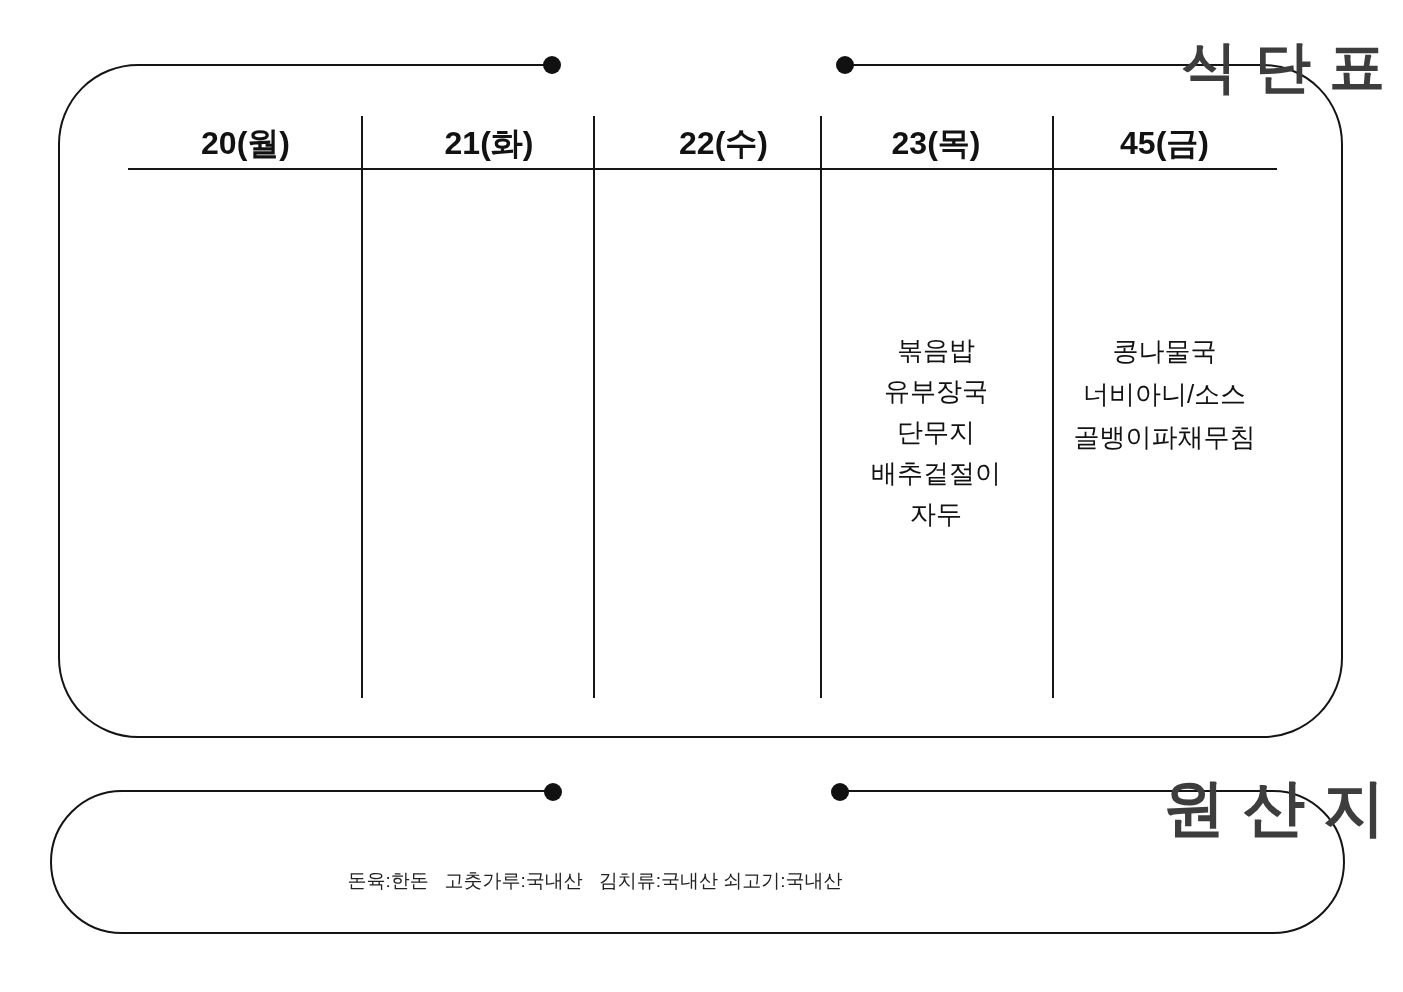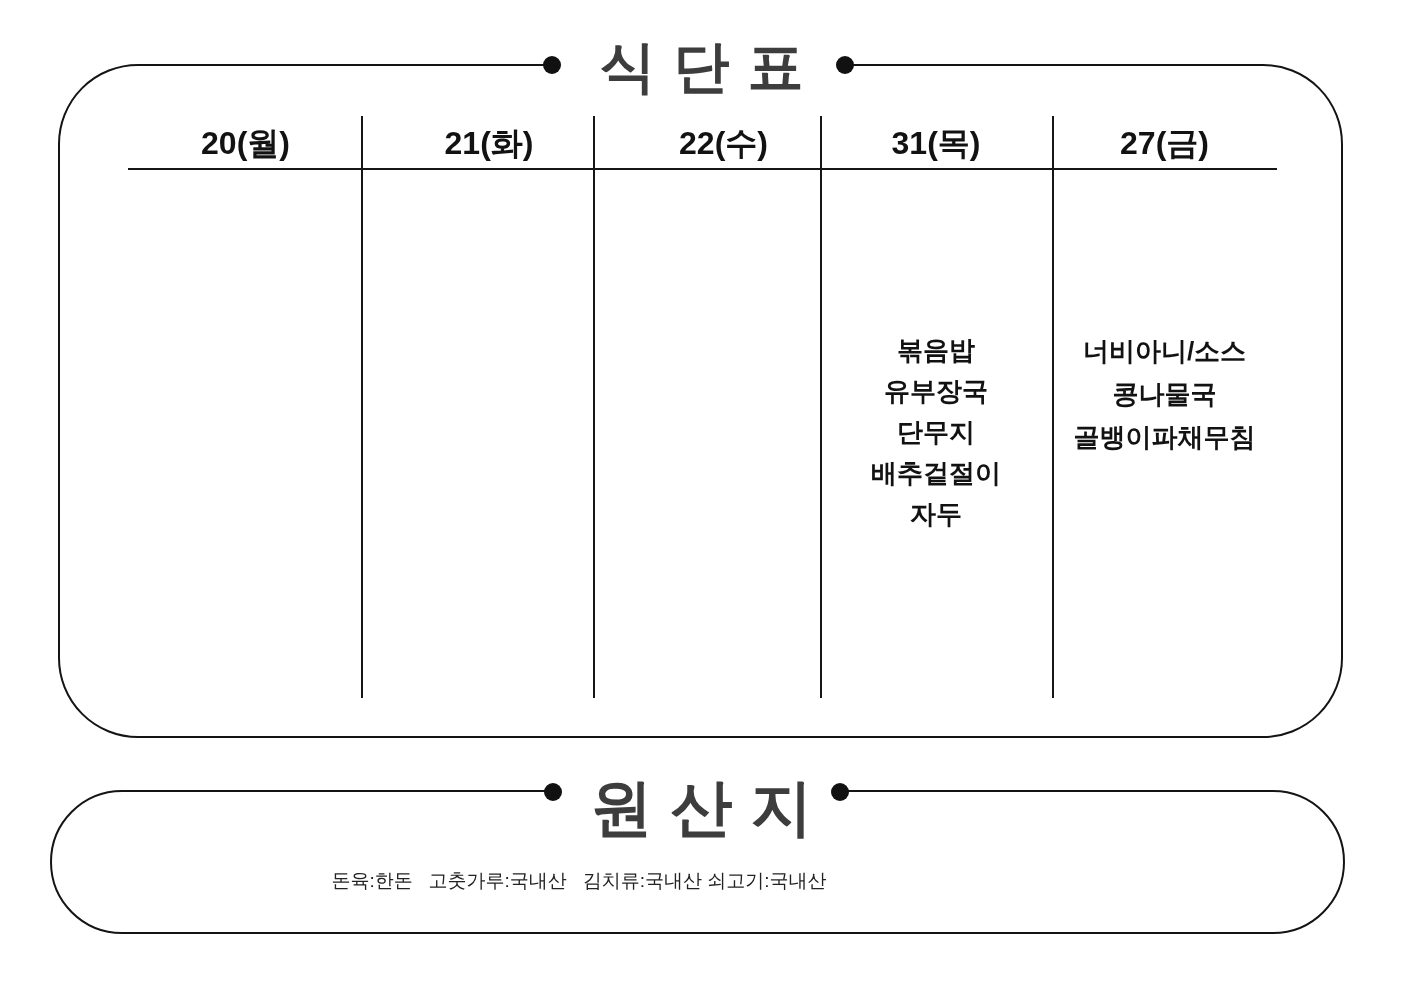--- a/index.html
+++ b/index.html
@@ -51,21 +51,21 @@
     background: #111111;
   }
   .dot.menu-left    { left: 543px; top: 56px; }
   .dot.menu-right   { left: 836px; top: 56px; }
   .dot.origin-left  { left: 544px; top: 783px; }
   .dot.origin-right { left: 831px; top: 783px; }
 
   .section-title {
     position: absolute;
     left: 0; width: 1403px;
-    text-align: center;
+    text-align: right;
     font-weight: 800;
     color: #3d3d3d;
     letter-spacing: 18px;
     text-indent: 18px; 
     white-space: nowrap;
   }
   .section-title.menu   { top: 30px;  font-size: 56px; }
   .section-title.origin { top: 766px; font-size: 62px; }
 
   
@@ -102,32 +102,32 @@
   .h1 { left: 361px;  width: 232px; margin-left: 12px; }
   .h2 { left: 593px;  width: 261px; }
   .h3 { left: 820px;  width: 232px; }
   .h4 { left: 1052px; width: 225px; }
 
   .menu-items {
     position: absolute;
     top: 330px;
     text-align: center;
     font-size: 26px;
-    font-weight: 700;
+    font-weight: 400;
     color: #121212;
   }
   .items-thu { left: 820px;  width: 232px; }
   .items-fri { left: 1052px; width: 225px; }
   .menu-item { height: 41px; line-height: 41px; white-space: nowrap; }
   .items-fri .menu-item { height: 43px; line-height: 43px; }
 
   
   .origin-text {
     position: absolute;
-    left: 0; top: 868px;
+    left: 16px; top: 868px;
     width: 1158px;
     text-align: center;
     font-size: 19px;
     font-weight: 500;
     color: #222222;
     white-space: pre;
   }
 </style>
 </head>
 <body>
@@ -142,34 +142,34 @@
 
   <div class="v-line v1"></div>
   <div class="v-line v2"></div>
   <div class="v-line v3"></div>
   <div class="v-line v4"></div>
   <div class="header-underline"></div>
 
   <div class="day-header h0">20(월)</div>
   <div class="day-header h1">21(화)</div>
   <div class="day-header h2">22(수)</div>
-  <div class="day-header h3">31(목)</div>
-  <div class="day-header h4">27(금)</div>
+  <div class="day-header h3">23(목)</div>
+  <div class="day-header h4">45(금)</div>
 
   <div class="menu-items items-thu">
     <div class="menu-item">볶음밥</div>
     <div class="menu-item">유부장국</div>
     <div class="menu-item">단무지</div>
     <div class="menu-item">배추겉절이</div>
     <div class="menu-item">자두</div>
   </div>
 
   <div class="menu-items items-fri">
+    <div class="menu-item">콩나물국</div>
     <div class="menu-item">너비아니/소스</div>
-    <div class="menu-item">콩나물국</div>
     <div class="menu-item">골뱅이파채무침</div>
   </div>
 
   <div class="board origin"></div>
   <div class="title-gap gap-origin"></div>
   <div class="dot origin-left"></div>
   <div class="dot origin-right"></div>
   <div class="section-title origin">원산지</div>
   <div class="origin-text">돈육:한돈   고춧가루:국내산   김치류:국내산 쇠고기:국내산</div>
 

